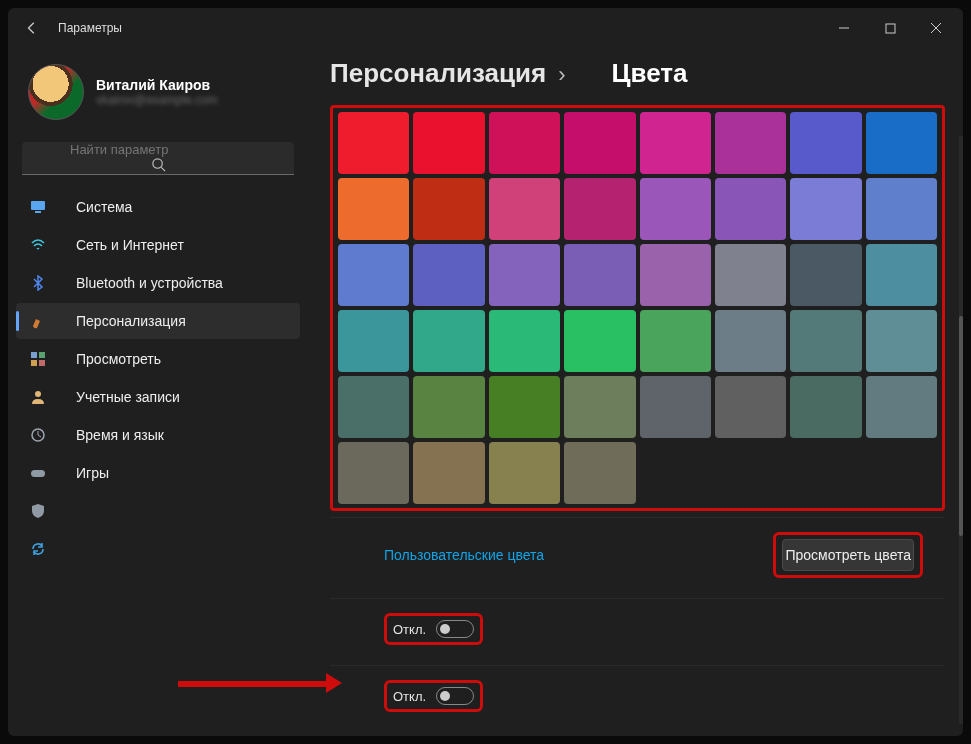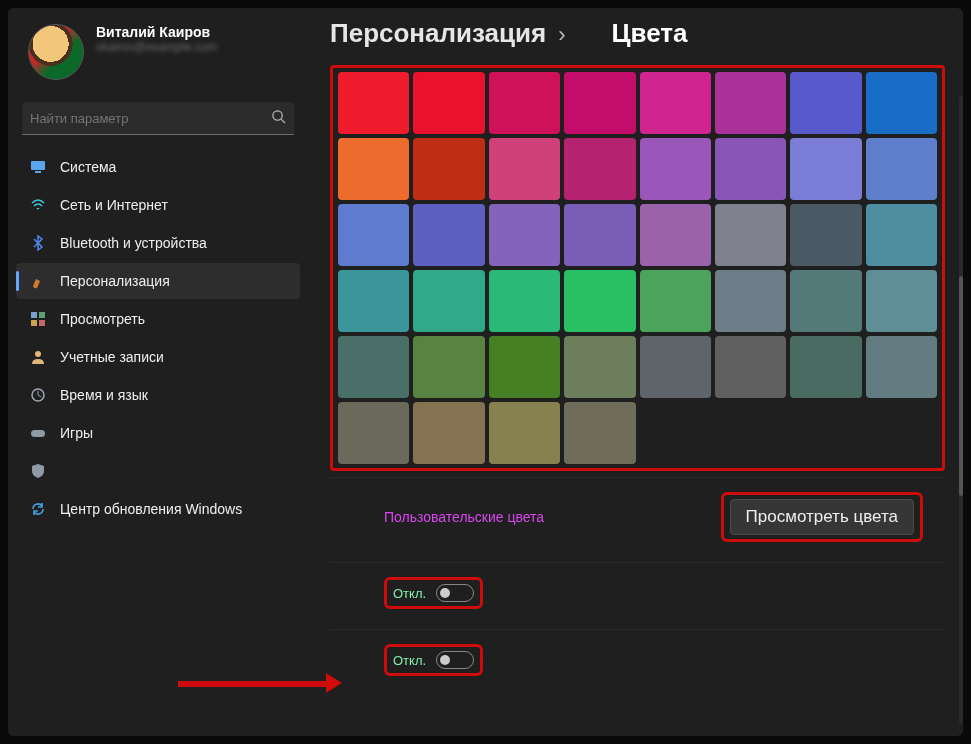--- a/index.html
+++ b/index.html
@@ -9,66 +9,91 @@
   
   .titlebar { height: 40px; display: flex; align-items: center; padding: 0 4px; font-size: 12px; color: #ddd; }
   .back-btn { width: 40px; height: 40px; display: flex; align-items: center; justify-content: center; cursor: pointer; }
   .tb-title { margin-left: 6px; }
   .win-controls { margin-left: auto; display: flex; }
   .win-btn { width: 46px; height: 40px; display: flex; align-items: center; justify-content: center; color: #ccc; cursor: pointer; }
 
   
   .content { flex: 1; display: flex; overflow: hidden; }
   .sidebar { width: 300px; padding: 6px 8px 0 8px; display: flex; flex-direction: column; }
-  .profile { display: flex; align-items: flex-start; gap: 12px; padding: 10px 12px 18px 12px; }
+  .profile { display: flex; align-items: center; gap: 12px; padding: 10px 12px 18px 12px; }
   .avatar { width: 56px; height: 56px; border-radius: 50%; background: radial-gradient(circle at 40% 35%, #f2c77a 0 18px, #4a2f1e 18px 22px, transparent 22px), linear-gradient(135deg,#c02828 0 40%, #0b6a2a 60%); border: 1px solid #555; }
   .profile-name { font-size: 14px; font-weight: 600; }
   .profile-sub { font-size: 12px; color: #6a6a6a; filter: blur(2px); }
 
-  .search { margin: 4px 6px 14px 6px; background: #2b2b2b; border-bottom: 1px solid #6a6a6a; border-radius: 4px 4px 0 0; height: 33px; display: flex; align-items: center; padding: 0 8px 0 8px; }
+  .search { margin: 4px 6px 14px 6px; background: #2b2b2b; border-bottom: 1px solid #6a6a6a; border-radius: 4px 4px 0 0; height: 33px; display: flex; align-items: center; padding: 0 8px 0 8px; flex-direction: column; }
   .search input { flex: 1; background: transparent; border: none; color: #ccc; font-size: 13px; outline: none; }
   .search .sicon { color: #ccc; opacity:.9; }
 
   .nav { display: flex; flex-direction: column; gap: 2px; }
-  .nav-item { position: relative; display: flex; align-items: center; gap: 14px; height: 36px; padding: 0 12px 0 14px; border-radius: 4px; font-size: 14px; color: #eee; cursor: pointer; }
+  .nav-item { position: relative; display: flex; align-items: center; gap: 30px; height: 36px; padding: 0 12px 0 14px; border-radius: 4px; font-size: 14px; color: #eee; cursor: pointer; }
   .nav-item.selected { background: #2d2d2d; }
   .nav-item.selected::before { content: ""; position: absolute; left: 0; top: 8px; bottom: 8px; width: 3px; border-radius: 2px; background: #62a6ff; }
   .nav-icon { width: 16px; height: 16px; display: flex; align-items: center; justify-content: center; }
 
   
   .main { flex: 1; padding: 10px 18px 0 22px; overflow: hidden; position: relative; }
   .crumbs { display: flex; align-items: baseline; gap: 12px; margin-bottom: 16px; }
   .crumb-root { font-size: 26px; font-weight: 600; color: #e6e6e6; }
   .crumb-sep { font-size: 22px; color: #bbb; }
   .crumb-cur { font-size: 26px; font-weight: 600; margin-left: 34px; }
 
   .panel { border-radius: 4px; border: 3px solid #cf0c0c; }
   .color-grid { padding: 4px 5px; display: grid; grid-template-columns: repeat(8, 1fr); gap: 4px; }
   .swatch { aspect-ratio: 1.15/1; border-radius: 4px; }
 
   .row { margin-top: 6px; display: flex; align-items: center; justify-content: space-between; background: transparent; border-top: 1px solid #2a2a2a; padding: 14px 22px 14px 54px; }
-  .row .label { font-size: 14px; color: #d946ef; max-width: 360px; line-height: 1.35; }
+  .row .label { font-size: 14px; color: #0ea5e9; max-width: 360px; line-height: 1.35; }
   .hl-box { border: 3px solid #cf0c0c; border-radius: 6px; padding: 4px 6px; display: flex; align-items: center; gap: 10px; }
-  .btn { background: #363636; border: 1px solid #4a4a4a; color: #eee; padding: 7px 15px; border-radius: 4px; font-size: 17px; cursor: pointer; }
+  .btn { background: #363636; border: 1px solid #4a4a4a; color: #eee; padding: 7px 2px; border-radius: 4px; font-size: 14px; cursor: pointer; }
   .toggle { width: 38px; height: 18px; border: 1px solid #888; border-radius: 10px; position: relative; background: transparent; cursor: pointer; }
   .toggle::after { content: ""; position: absolute; left: 3px; top: 3px; width: 10px; height: 10px; border-radius: 50%; background: #ccc; }
-  .toggle-text { font-size: 13px; color: #86efac; }
+  .toggle-text { font-size: 13px; color: #e5e5e5; }
 
   .arrow { position: absolute; left: 170px; top: 665px; width: 160px; height: 20px; }
   .arrow-line { position:absolute; left:0; top:8px; width:150px; height:6px; background:#cf0c0c; }
   .arrow-head { position:absolute; right:-4px; top:0; width:0; height:0; border-left:16px solid #cf0c0c; border-top:10px solid transparent; border-bottom:10px solid transparent; }
 
   .scrollbar { position: absolute; right: 0; top: 88px; bottom: 12px; width: 4px; background: #2a2a2a; border-radius: 2px; }
   .scroll-thumb { position: absolute; left: 0; top: 180px; width: 4px; height: 220px; background: #555; border-radius: 2px; }
 </style>
 </head>
 <body>
 
 <div class="window">
 
+  <div class="titlebar">
+    <div class="back-btn">
+      <svg width="14" height="14" viewBox="0 0 16 16">
+          <path d="M10 2 4 8l6 6" stroke="#ccc" stroke-width="1.5" fill="none"></path>
+        </svg>
+    </div>
+    <div class="tb-title">Параметры</div>
+    <div class="win-controls">
+      <div class="win-btn">
+          <svg width="12" height="12">
+            <line x1="1" y1="6" x2="11" y2="6" stroke="#ccc"></line>
+          </svg>
+        </div>
+      <div class="win-btn">
+          <svg width="11" height="11">
+            <rect x="1" y="1" width="9" height="9" stroke="#ccc" fill="none"></rect>
+          </svg>
+        </div>
+      <div class="win-btn">
+          <svg width="12" height="12">
+            <path d="M1 1l10 10M11 1 1 11" stroke="#ccc"></path>
+          </svg>
+        </div>
+    </div>
+  </div>
 
   <div class="content">
 
     <div class="sidebar">
       <div class="profile">
         <div class="avatar"></div>
         <div>
           <div class="profile-name">Виталий Каиров</div>
           <div class="profile-sub">vkairov@example.com</div>
         </div>
@@ -162,21 +187,20 @@
               </svg>
             </span>
           </div>
           <div class="nav-item">
             <span class="nav-icon">
               <svg width="16" height="16" viewBox="0 0 16 16">
                 <path d="M3 8a5 5 0 0 1 9-3M13 8a5 5 0 0 1-9 3" stroke="#3fa0e0" fill="none" stroke-width="1.6"></path>
                 <path d="M12 2v4h-4M4 14v-4h4" stroke="#3fa0e0" fill="none" stroke-width="1.6"></path>
               </svg>
             </span>
-            <span>Центр обновления Windows</span>
           </div>
         </div>
     </div>
 
     <div class="main">
       <div class="crumbs">
         <span class="crumb-root">Персонализация</span>
         <span class="crumb-sep">›</span>
         <span class="crumb-cur">Цвета</span>
       </div>

